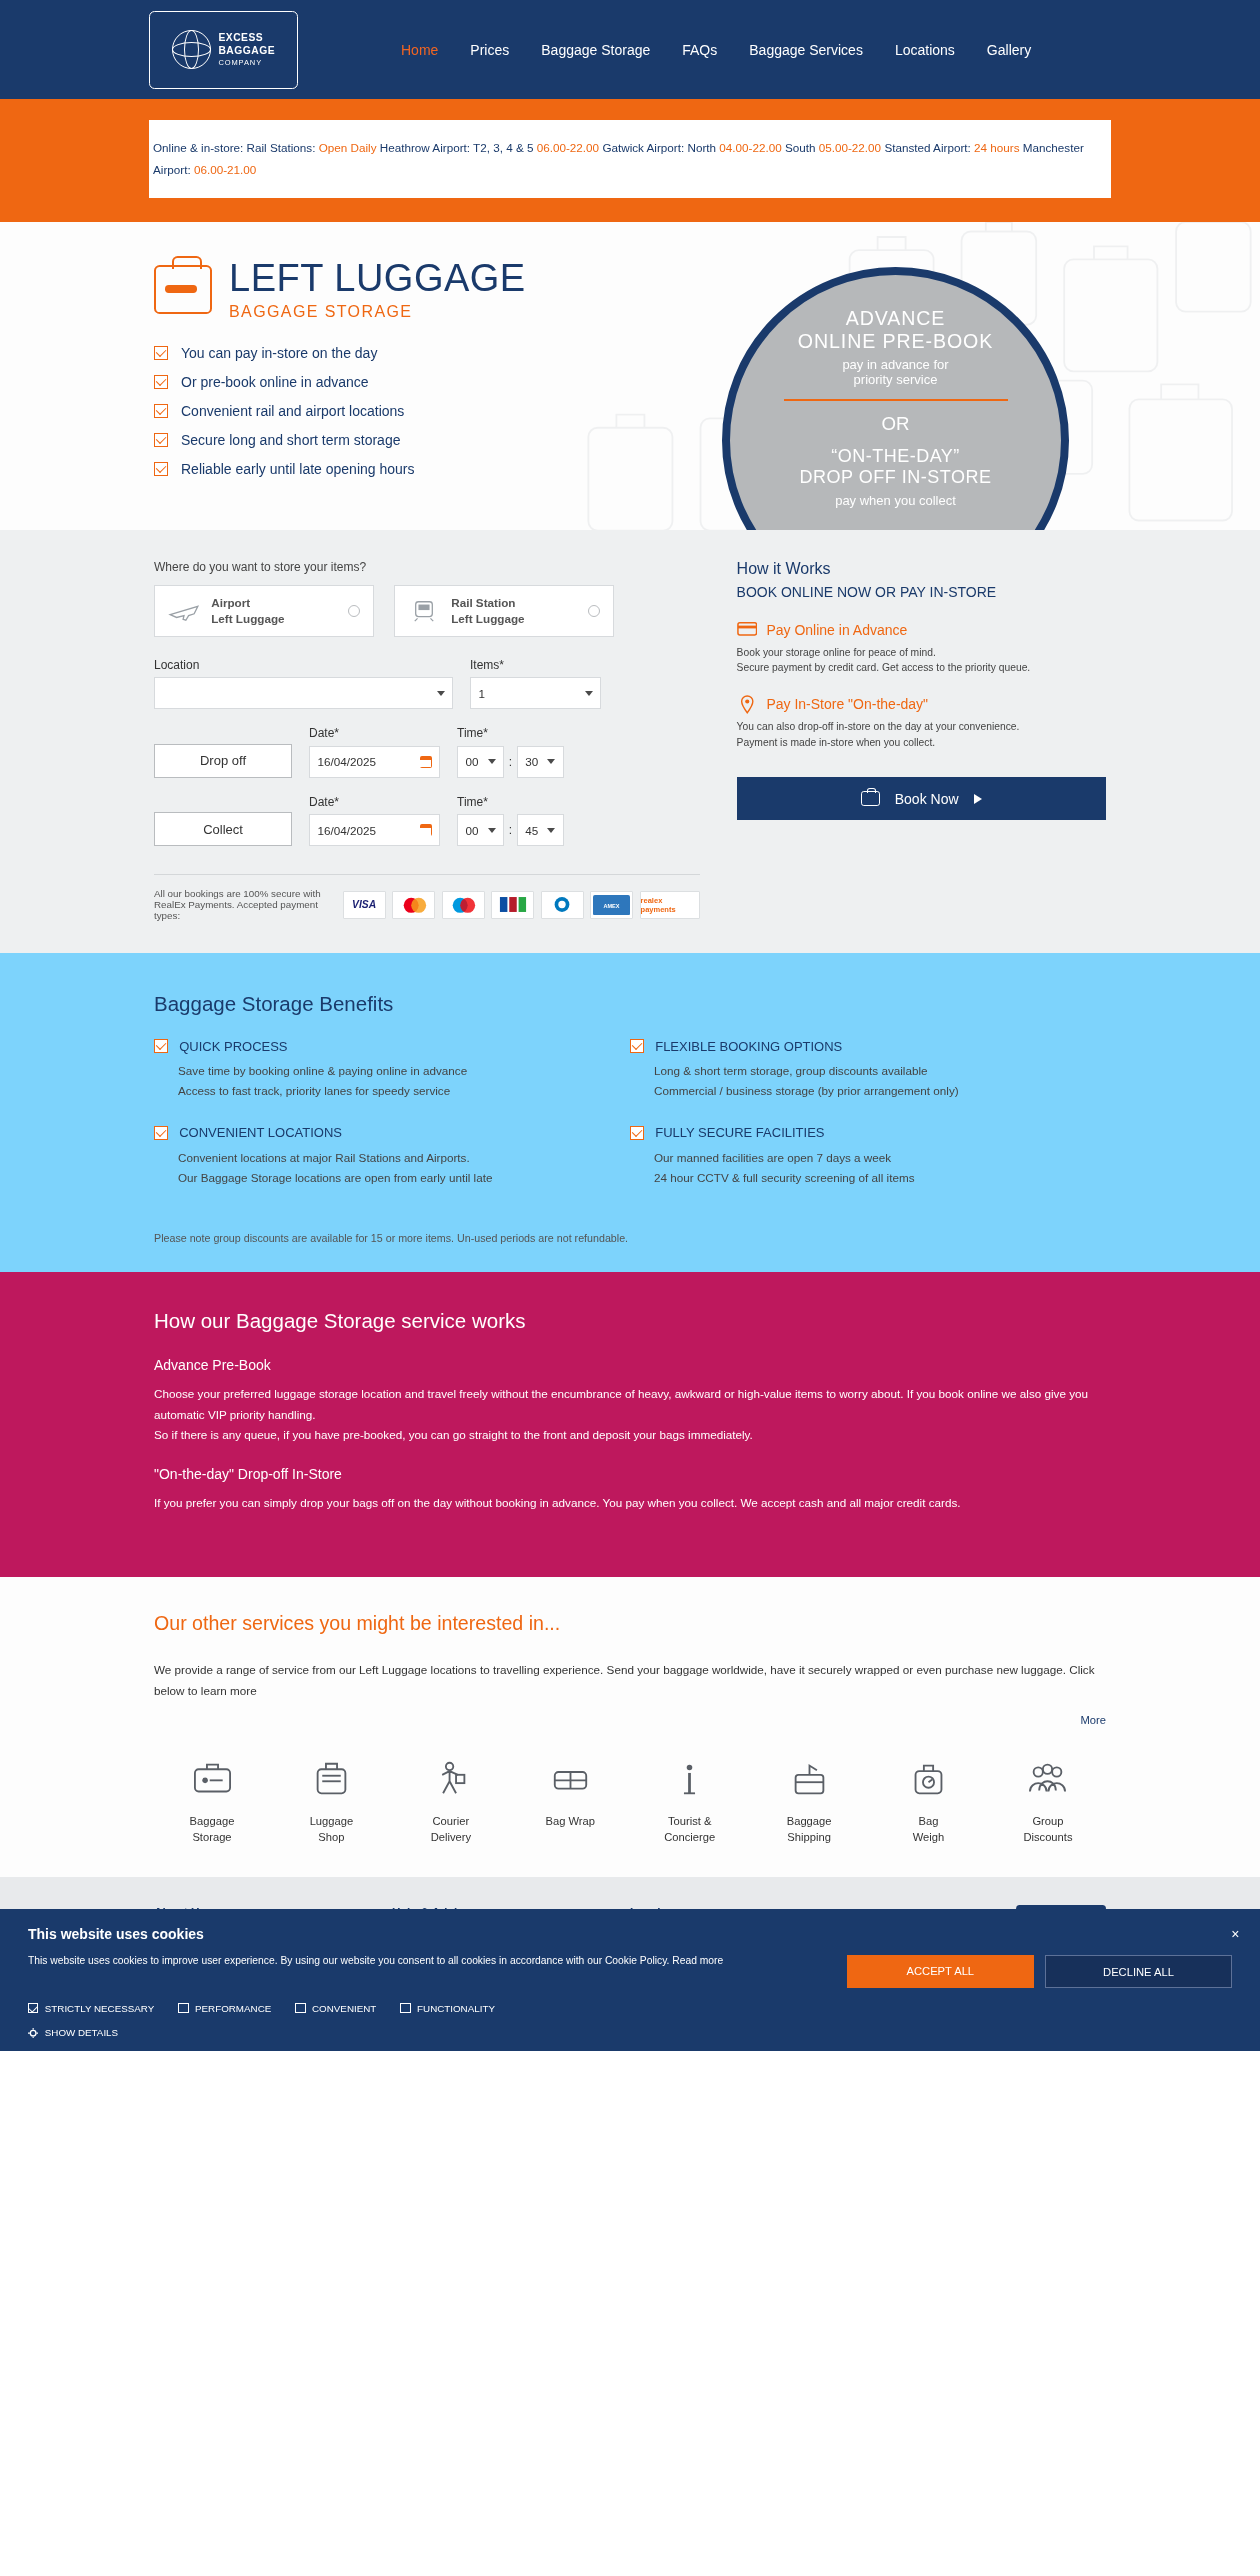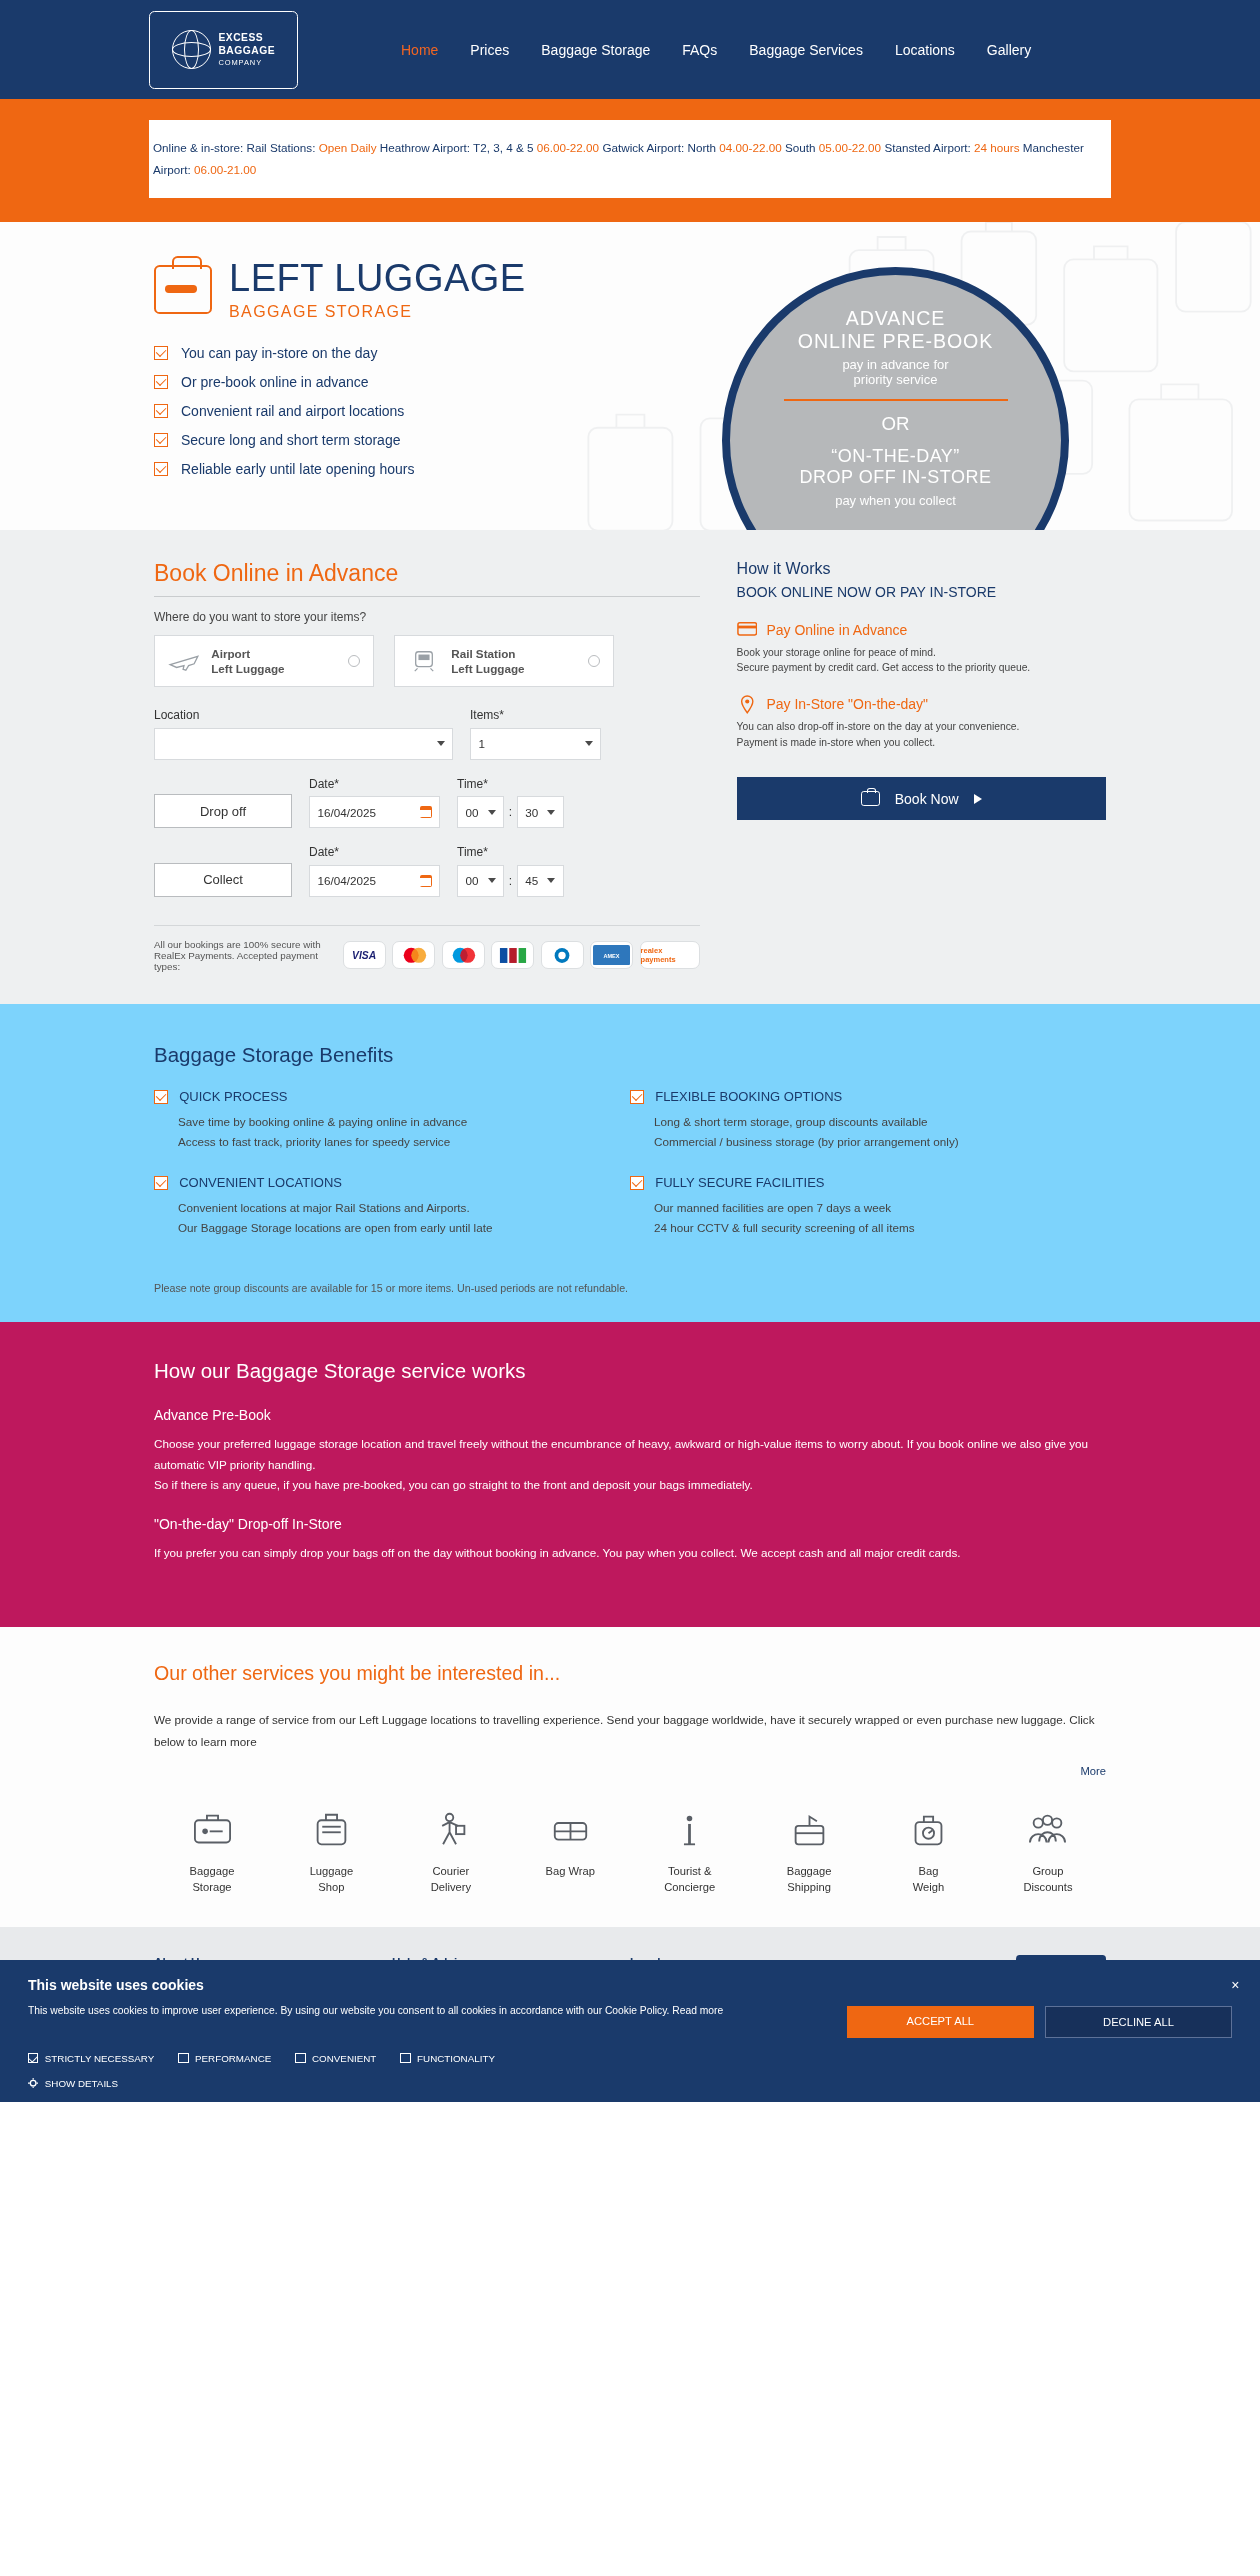--- a/index.html
+++ b/index.html
@@ -186,21 +186,21 @@
   .time-group { display:flex; align-items:center; gap:4.7px; }
   .colon { font-size:12px; color:#333; }
 
   .secure-note {
     margin-top:28px; padding-top:13px; border-top:0.9px solid #d4d7d9;
     display:flex; align-items:center; justify-content:space-between;
     font-size:9.8px; color:#555;
   }
   .cards { display:flex; gap:6.5px; align-items:center; }
   .card {
-    width:43px;height:28px;background:#fff;border:0.9px solid #dcdfe1;border-radius:7px;
+    width:43px;height:28px;background:#fff;border:0.9px solid #dcdfe1;border-radius:1px;
     display:flex;align-items:center;justify-content:center;font-size:7.5px;font-weight:bold;
   }
   .card.visa{color:#1a1f71;font-size:10.3px;font-style:italic;}
   .card.realex{width:60px;font-size:7.5px;color:#ef6712;}
 
   .hiw-title { font-size:16px; color:#1a3a6b; }
   .hiw-sub { font-size:14px; color:#1a3a6b; margin-top:4.7px; line-height:1.35; }
   .hiw-item { margin-top:18.7px; }
   .hiw-head { display:flex; align-items:center; gap:9.3px; font-size:14px; color:#ef6712; }
   .hiw-body { font-size:10.3px; color:#444; line-height:1.55; margin-top:5.6px; }
@@ -379,21 +379,20 @@
       <div class="lor">OR</div>
       <div class="l5">“ON-THE-DAY”</div>
       <div class="l6">DROP OFF IN-STORE</div>
       <div class="l7">pay when you collect</div>
     </div>
   </div>
 
   <div class="booking">
     <div class="booking-inner">
       <div class="book-left">
-        <div class="book-title">Book Online in Advance</div>
         <div class="book-q">Where do you want to store your items?</div>
 
         <div class="store-opts">
           <div class="store-opt">
             <svg class="icon-plane" viewBox="0 0 34 26">
               <path d="M2 17l30-9-4 8-6 2-3 5-3-1 1-4-8 2z" fill="none" stroke="#9aa0a6" stroke-width="1.4"></path>
             </svg>
             <div class="lbl">
               <div>Airport</div>
               <div>Left Luggage</div>

